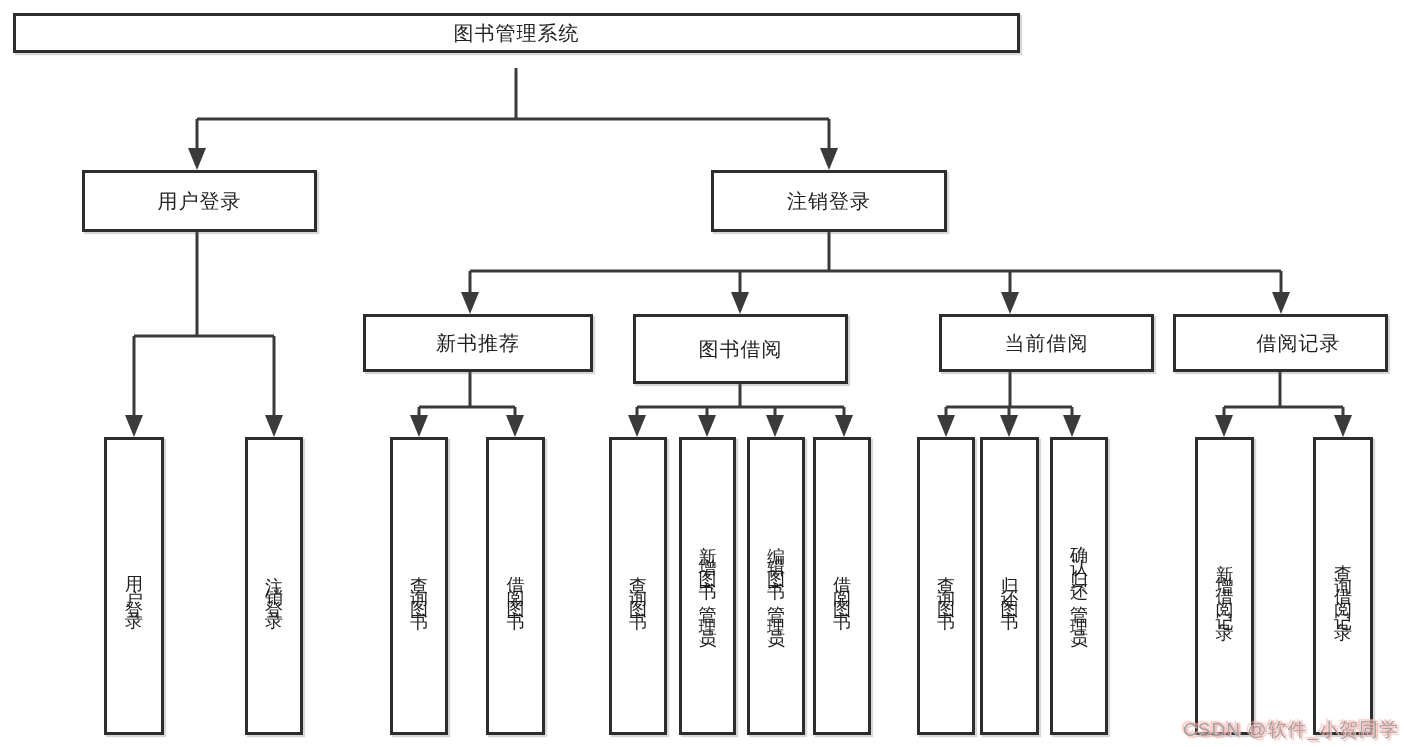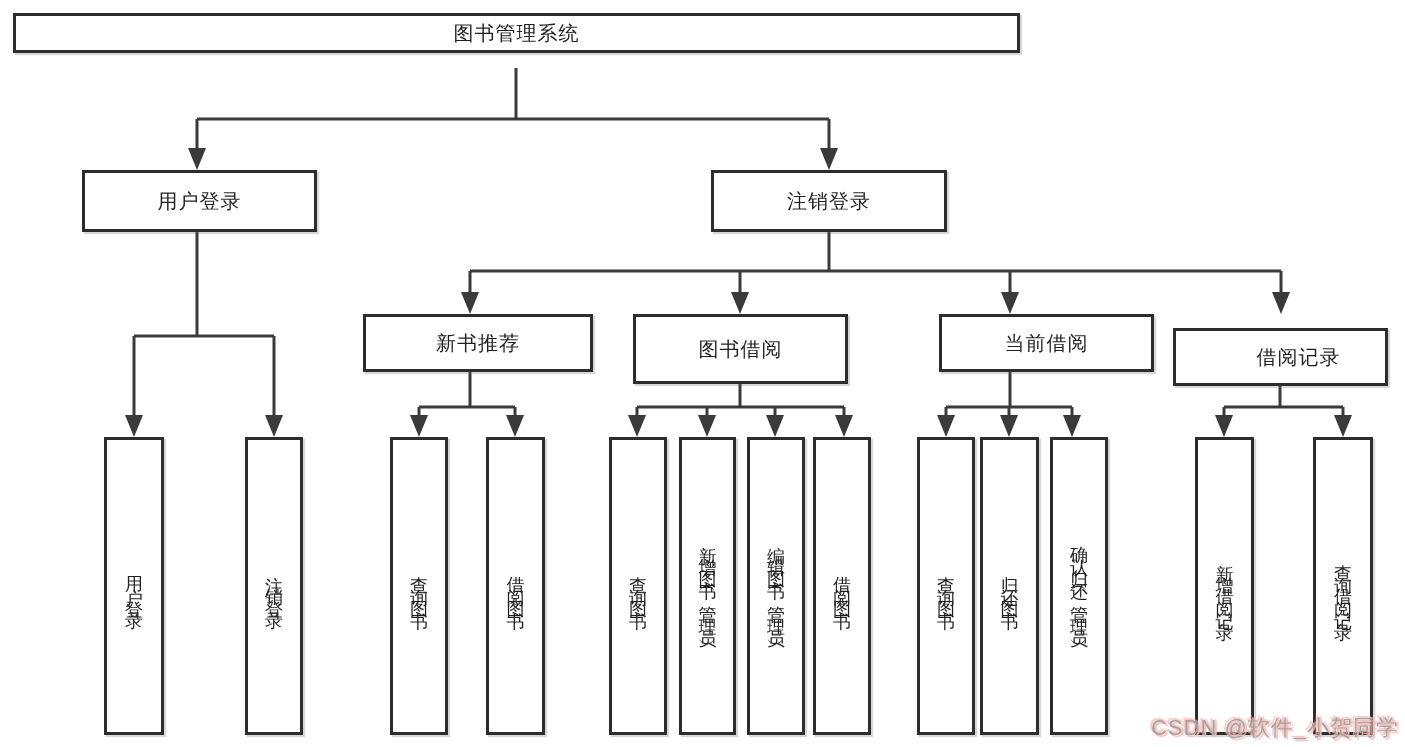--- a/index.html
+++ b/index.html
@@ -33,21 +33,21 @@
     line-height:1;
     letter-spacing:12px;
     color:#1f1f1f;
     white-space:nowrap;
   }
   #watermark{
     position:absolute;
     right:6px;
     bottom:4px;
     z-index:3;
-    font-size:22px;
+    font-size:19px;
     color:#a3a3a3;
     letter-spacing:1px;
     text-shadow:2px 2px 1px rgba(249,185,181,0.95),
                -2px -2px 1px rgba(249,185,181,0.85),
                 2px -1px 1px rgba(249,185,181,0.75);
     white-space:nowrap;
   }
 </style>
 </head>
 <body>
@@ -133,21 +133,21 @@
 
   <div class="node" style="left:363px;top:314px;width:230px;height:58px;">
     <span>新书推荐</span>
   </div>
   <div class="node" style="left:633px;top:314px;width:215px;height:70px;font-family:Liberation Mono, monospace;">
     <span>图书借阅</span>
   </div>
   <div class="node" style="left:903px;top:314px;width:215px;height:58px;margin-left:36px;">
     <span>当前借阅</span>
   </div>
-  <div class="node" style="left:1173px;top:328px;width:215px;height:58px;padding-left:36px;">
+  <div class="node" style="left:1173px;top:314px;width:215px;height:58px;padding-left:36px;">
     <span>借阅记录</span>
   </div>
 
   <div class="node leaf" style="left:104px;top:437px;width:60px;height:298px;">
     <span>用户登录</span>
   </div>
   <div class="node leaf" style="left:245px;top:437px;width:58px;height:298px;">
     <span>注销登录</span>
   </div>
 

